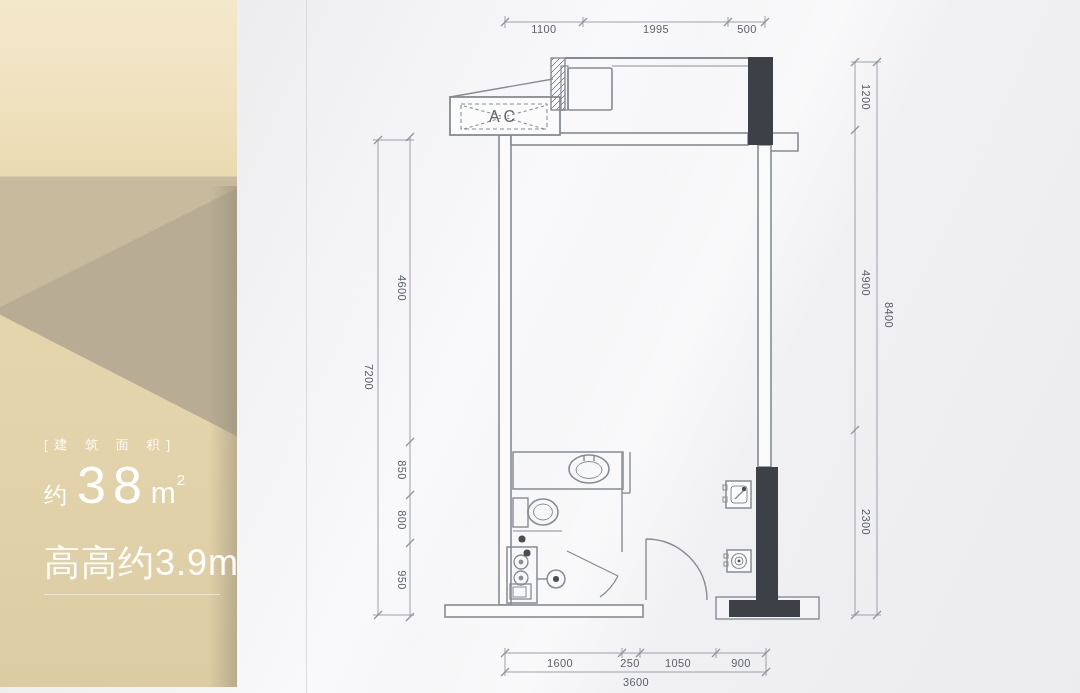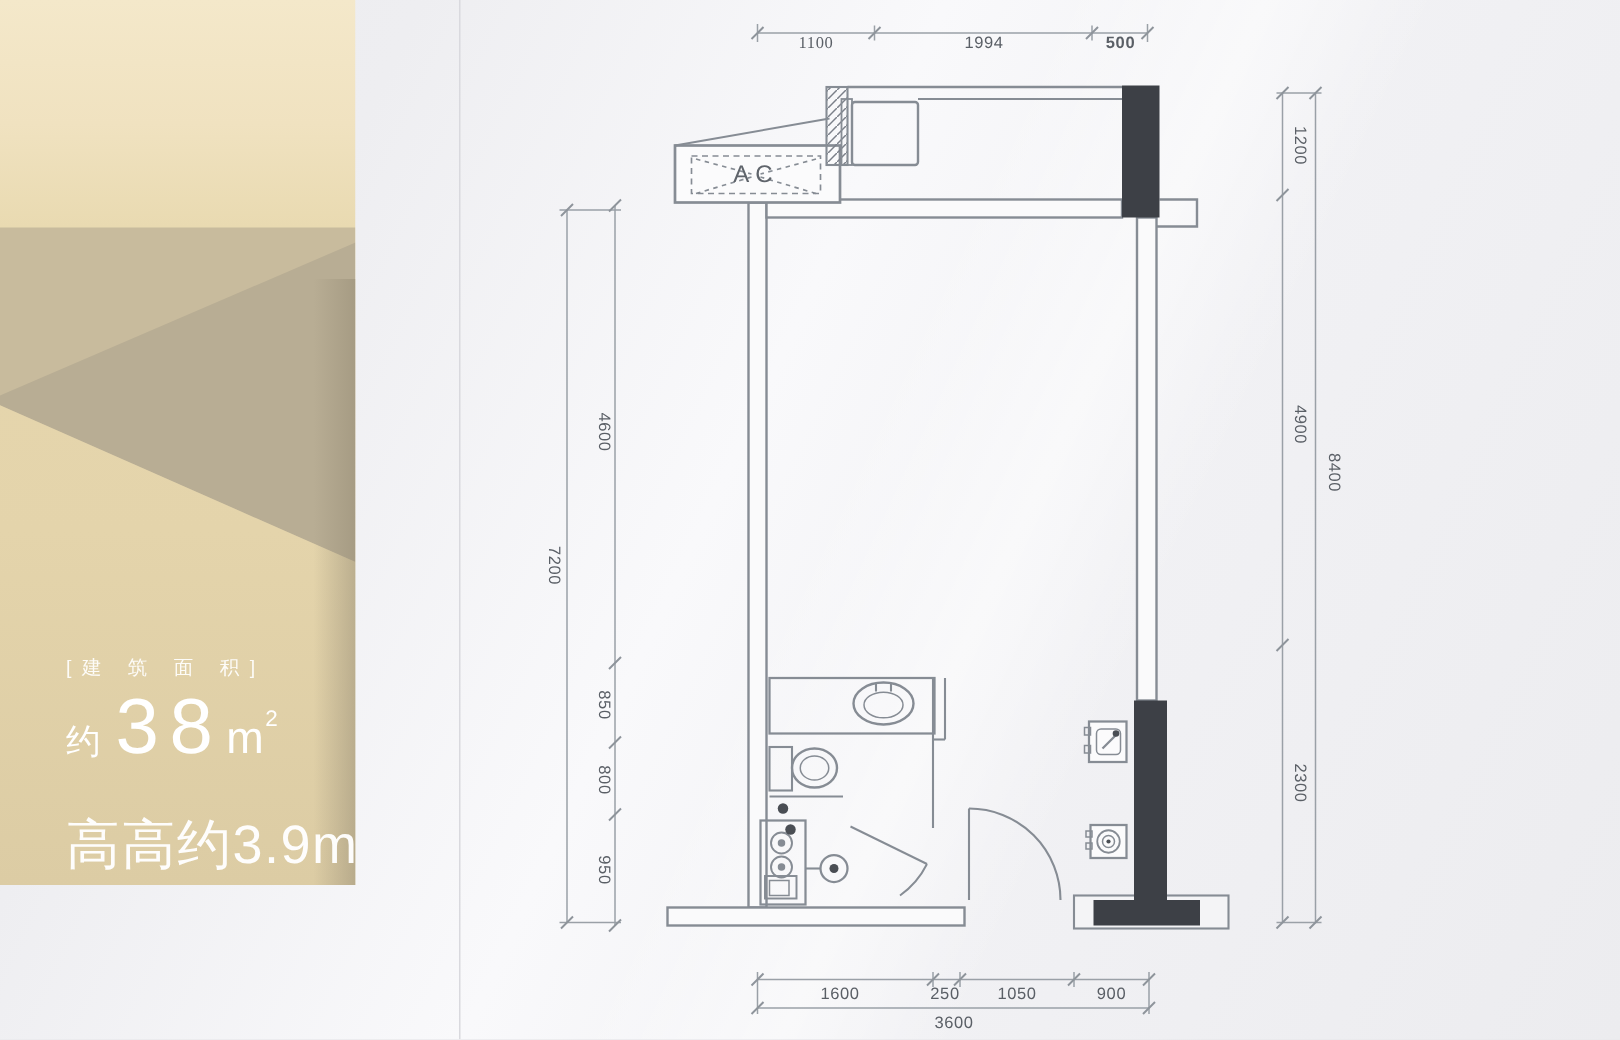--- a/index.html
+++ b/index.html
@@ -2,21 +2,21 @@
 <html><head>
 <meta charset="utf-8">
 <style>
   html,body{margin:0;padding:0;background:#e9e9ec;}
   .stage{
     position:relative;width:1080px;height:693px;overflow:hidden;
     font-family:"Liberation Sans",sans-serif;
     background:linear-gradient(295deg,#ececef 0%,#f1f1f4 35%,#f9f9fb 55%,#eeeef1 80%,#ebebee 100%);
   }
   
-  .gold-panel{position:absolute;left:0;top:0;width:237px;height:590px;overflow:hidden;text-align:center;}
+  .gold-panel{position:absolute;left:0;top:0;width:237px;height:687px;overflow:hidden;text-align:center;}
   .facet{position:absolute;inset:0;}
   .facet-base{background:linear-gradient(180deg,#f4e8ca 0%,#f0e2c0 14%,#e9dab1 25.6%,#e9dab1 100%);}
   .facet-mid{background:#c8bb9d;clip-path:polygon(0 25.7%,100% 25.7%,100% 100%,0 100%);}
   .facet-dark{background:#b8ad94;clip-path:polygon(0 44.7%,100% 27.4%,100% 63.5%,0 45.8%);}
   .facet-light-bottom{background:linear-gradient(180deg,#e8d8b0 0%,#e4d4ab 60%,#dccca4 100%);clip-path:polygon(0 45.8%,100% 63.5%,100% 100%,0 100%);}
   .facet-edge{position:absolute;right:0;top:186px;bottom:0;width:28px;background:linear-gradient(90deg,rgba(150,140,117,0),rgba(148,138,115,.5));}
   .panel-text{position:absolute;left:0;top:0;width:237px;color:#fff;}
   .area-title{position:absolute;left:44px;top:436px;font-size:13px;letter-spacing:7px;color:rgba(255,255,255,.92);white-space:nowrap;}
   .area-line{position:absolute;left:44px;top:458px;display:flex;align-items:baseline;color:#fff;}
   .area-line .approx{font-size:23px;margin-right:9px;letter-spacing:1px;}
@@ -217,23 +217,23 @@
         <line x1="762" y1="657" x2="770" y2="649"></line>
         <line x1="501" y1="676" x2="509" y2="668"></line>
           <line x1="762" y1="676" x2="770" y2="668"></line>
       </g>
     </g>
   </svg>
 
   <div>
     <span class="ac-label" style="left:504px;top:117px;">AC</span>
 
-    <span class="dim" style="left:544px;top:29px;font-family:Liberation Serif, serif;">1100</span>
-    <span class="dim" style="left:656px;top:29px;">1994</span>
-    <span class="dim" style="left:747px;top:29px;font-weight:bold;">500</span>
+    <span class="dim" style="left:544px;top:29px;">1100</span>
+    <span class="dim" style="left:656px;top:29px;">1995</span>
+    <span class="dim" style="left:747px;top:29px;">500</span>
 
     <span class="dim vert" style="left:369px;top:377px;">7200</span>
     <span class="dim vert" style="left:402px;top:288px;">4600</span>
     <span class="dim vert" style="left:402px;top:470px;">850</span>
     <span class="dim vert" style="left:402px;top:520px;">800</span>
     <span class="dim vert" style="left:402px;top:580px;">950</span>
 
     <span class="dim vert" style="left:866px;top:97px;">1200</span>
     <span class="dim vert" style="left:866px;top:283px;">4900</span>
     <span class="dim vert" style="left:866px;top:522px;">2300</span>

